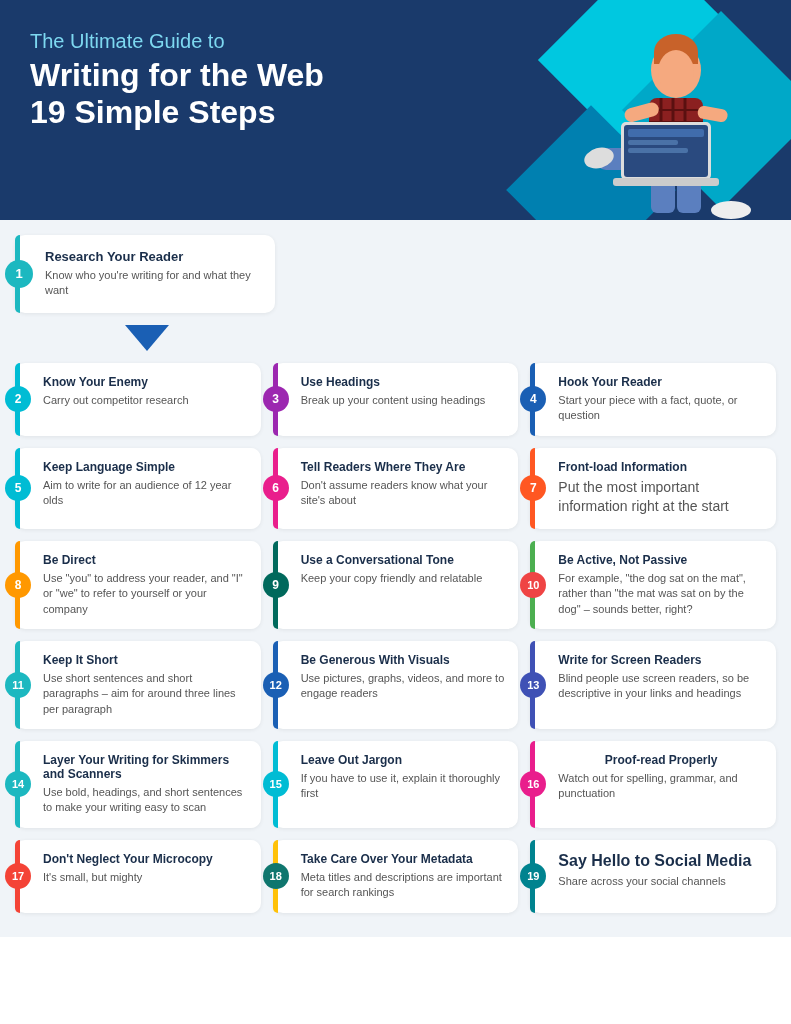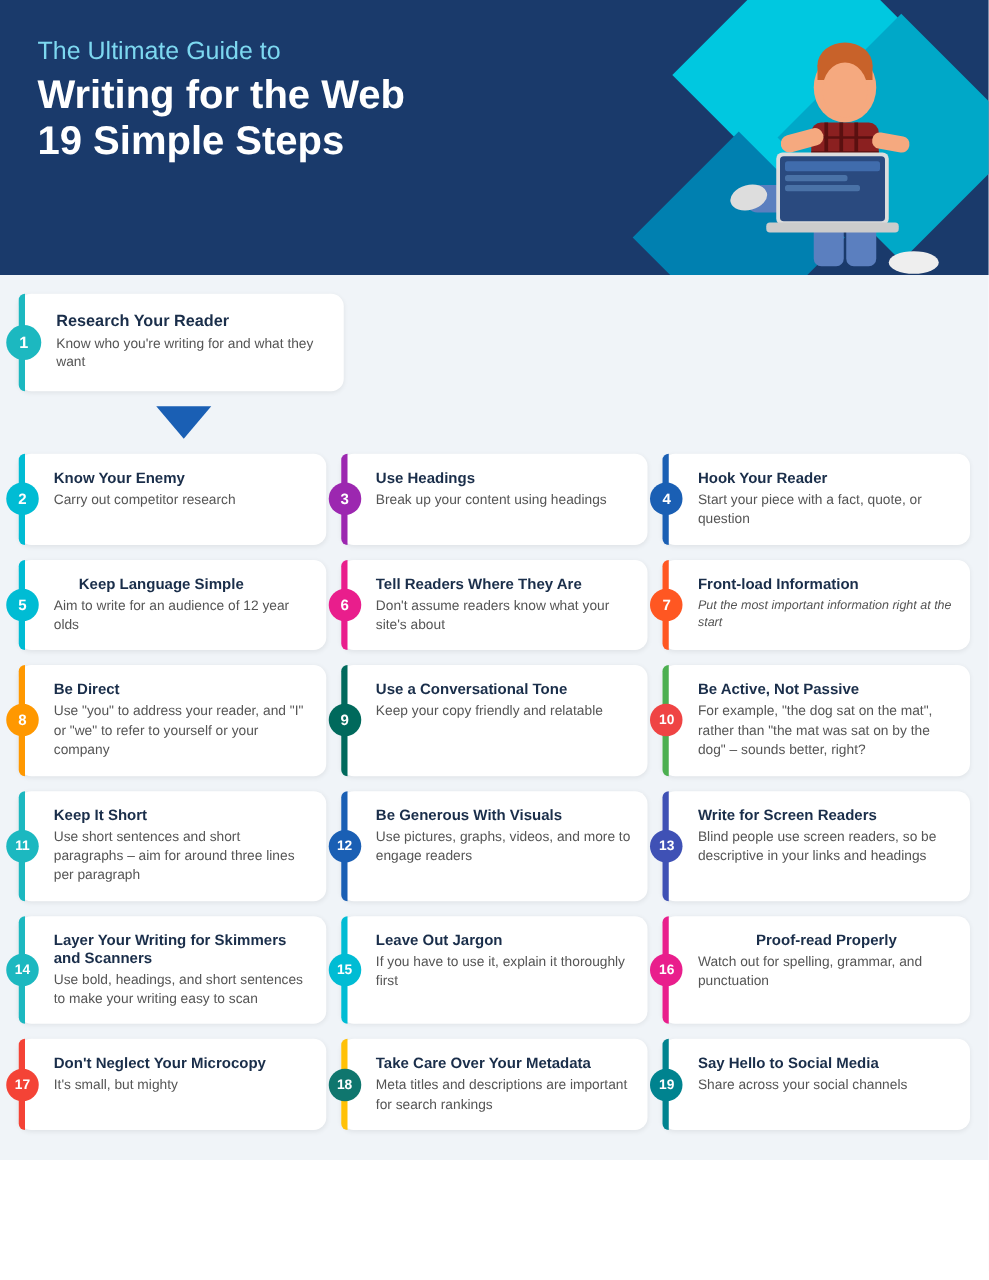--- a/index.html
+++ b/index.html
@@ -183,34 +183,34 @@
       <div style="position:absolute; left:-10px; top:50%; transform:translateY(-50%); width:26px; height:26px; border-radius:50%; background:#1a5fb4; display:flex; align-items:center; justify-content:center; font-weight:700; font-size:12px; color:#fff;">4</div>
       <div style="font-weight:700; font-size:12px; color:#1a2e4a; margin-bottom:4px;">Hook Your Reader</div>
       <div style="font-size:11px; color:#555; line-height:1.4;">Start your piece with a fact, quote, or question</div>
     </div>
   </div>
 
   <div style="display:grid; grid-template-columns:1fr 1fr 1fr; gap:12px; margin-bottom:12px;">
     <div style="background:#fff; border-radius:10px; padding:12px 12px 12px 28px; position:relative; box-shadow:0 1px 4px rgba(0,0,0,0.07);">
       <div class="card-accent" style="background:#00bcd4;"></div>
       <div style="position:absolute; left:-10px; top:50%; transform:translateY(-50%); width:26px; height:26px; border-radius:50%; background:#00bcd4; display:flex; align-items:center; justify-content:center; font-weight:700; font-size:12px; color:#fff;">5</div>
-      <div style="font-weight:700; font-size:12px; color:#1a2e4a; margin-bottom:4px;margin-left:20px;">Keep Language Simple</div>
+      <div style="font-weight:700; font-size:12px; color:#1a2e4a; margin-bottom:4px;">Keep Language Simple</div>
       <div style="font-size:11px; color:#555; line-height:1.4;">Aim to write for an audience of 12 year olds</div>
     </div>
     <div style="background:#fff; border-radius:10px; padding:12px 12px 12px 28px; position:relative; box-shadow:0 1px 4px rgba(0,0,0,0.07);">
       <div class="card-accent" style="background:#e91e8c;"></div>
       <div style="position:absolute; left:-10px; top:50%; transform:translateY(-50%); width:26px; height:26px; border-radius:50%; background:#e91e8c; display:flex; align-items:center; justify-content:center; font-weight:700; font-size:12px; color:#fff;">6</div>
       <div style="font-weight:700; font-size:12px; color:#1a2e4a; margin-bottom:4px;">Tell Readers Where They Are</div>
       <div style="font-size:11px; color:#555; line-height:1.4;">Don't assume readers know what your site's about</div>
     </div>
     <div style="background:#fff; border-radius:10px; padding:12px 12px 12px 28px; position:relative; box-shadow:0 1px 4px rgba(0,0,0,0.07);">
       <div class="card-accent" style="background:#ff5722;"></div>
       <div style="position:absolute; left:-10px; top:50%; transform:translateY(-50%); width:26px; height:26px; border-radius:50%; background:#ff5722; display:flex; align-items:center; justify-content:center; font-weight:700; font-size:12px; color:#fff;">7</div>
       <div style="font-weight:700; font-size:12px; color:#1a2e4a; margin-bottom:4px;">Front-load Information</div>
-      <div style="font-size:10px; color:#555; line-height:1.4;font-style:italic;">Put the most important information right at the start</div>
+      <div style="font-size:14px; color:#555; line-height:1.4;">Put the most important information right at the start</div>
     </div>
   </div>
 
   <div style="display:grid; grid-template-columns:1fr 1fr 1fr; gap:12px; margin-bottom:12px;">
     <div style="background:#fff; border-radius:10px; padding:12px 12px 12px 28px; position:relative; box-shadow:0 1px 4px rgba(0,0,0,0.07);">
       <div class="card-accent" style="background:#ff9800;"></div>
       <div style="position:absolute; left:-10px; top:50%; transform:translateY(-50%); width:26px; height:26px; border-radius:50%; background:#ff9800; display:flex; align-items:center; justify-content:center; font-weight:700; font-size:12px; color:#fff;">8</div>
       <div style="font-weight:700; font-size:12px; color:#1a2e4a; margin-bottom:4px;">Be Direct</div>
       <div style="font-size:11px; color:#555; line-height:1.4;">Use "you" to address your reader, and "I" or "we" to refer to yourself or your company</div>
     </div>
@@ -279,18 +279,18 @@
     </div>
     <div style="background:#fff; border-radius:10px; padding:12px 12px 12px 28px; position:relative; box-shadow:0 1px 4px rgba(0,0,0,0.07);">
       <div class="card-accent" style="background:#ffc107;"></div>
       <div style="position:absolute; left:-10px; top:50%; transform:translateY(-50%); width:26px; height:26px; border-radius:50%; background:#0f766e; display:flex; align-items:center; justify-content:center; font-weight:700; font-size:11px; color:#fff;">18</div>
       <div style="font-weight:700; font-size:12px; color:#1a2e4a; margin-bottom:4px;">Take Care Over Your Metadata</div>
       <div style="font-size:11px; color:#555; line-height:1.4;">Meta titles and descriptions are important for search rankings</div>
     </div>
     <div style="background:#fff; border-radius:10px; padding:12px 12px 12px 28px; position:relative; box-shadow:0 1px 4px rgba(0,0,0,0.07);">
       <div class="card-accent" style="background:#00838f;"></div>
       <div style="position:absolute; left:-10px; top:50%; transform:translateY(-50%); width:26px; height:26px; border-radius:50%; background:#00838f; display:flex; align-items:center; justify-content:center; font-weight:700; font-size:11px; color:#fff;">19</div>
-      <div style="font-weight:700; font-size:12px; color:#1a2e4a; margin-bottom:4px;">Say Hello to Social Media</div>
+      <div style="font-weight:700; font-size:16px; color:#1a2e4a; margin-bottom:4px;">Say Hello to Social Media</div>
       <div style="font-size:11px; color:#555; line-height:1.4;">Share across your social channels</div>
     </div>
   </div>
 
 </div>
 
 </body></html>

